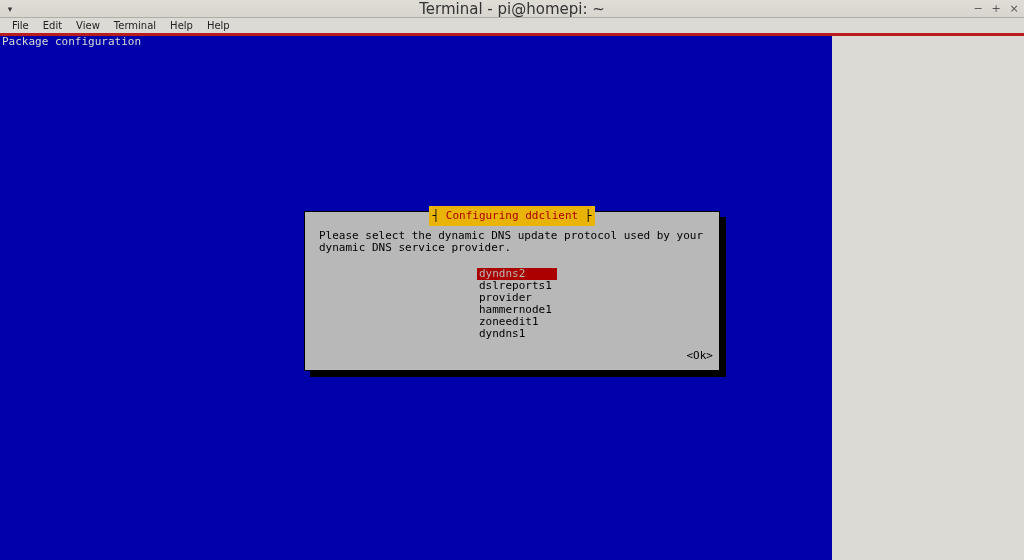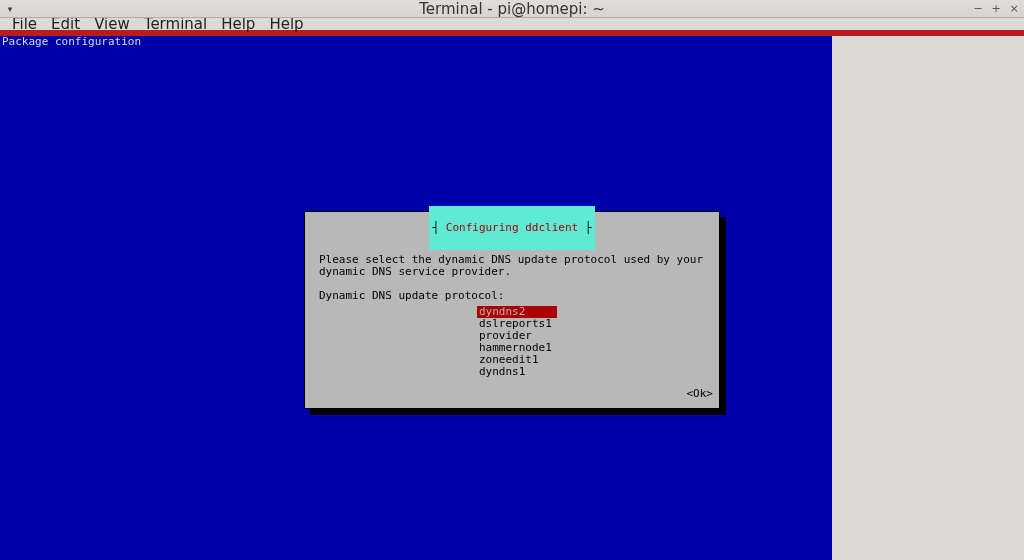--- a/index.html
+++ b/index.html
@@ -42,26 +42,26 @@
     font-size: 11px;
   }
   .titlebar .win-controls span {
     width: 12px;
     text-align: center;
     cursor: pointer;
   }
   .menubar {
     height: 18px;
     background: #dcdad5;
-    border-bottom: 6px solid #b91c1c;
+    border-bottom: 3px solid #b91c1c;
     display: flex;
     align-items: center;
     padding: 0 6px;
     gap: 2px;
-    font-size: 15px;
+    font-size: 10px;
     color: #222;
   }
   .menubar .menu-item {
     padding: 1px 6px;
     cursor: pointer;
   }
   .terminal-body {
     width: 832px;
     height: calc(560px - 36px);
     background: #0000aa;
@@ -98,23 +98,23 @@
     border: 1px solid #000;
     padding: 4px 6px 6px 6px;
     color: #000;
   }
   .dialog-title-row {
     text-align: center;
     margin-top: -10px;
     margin-bottom: 3px;
   }
   .dialog-title {
-    background: #5eead4;
+    background: #eab308;
     color: #aa0000;
-    padding: 16px 4px;
+    padding: 4px 4px;
     display: inline-block;
   }
   .dialog-title::before { content: "┤ "; color: #000; }
   .dialog-title::after  { content: " ├"; color: #000; }
   .dialog-text {
     color: #000;
     padding: 1px 8px;
   }
   .protocol-list {
     margin: 3px 0 3px 0;
@@ -169,21 +169,20 @@
   <div class="pkg-config">Package configuration</div>
 
   <div class="dialog-wrap">
     <div class="dialog-shadow"></div>
     <div class="dialog">
       <div class="dialog-title-row">
         <span class="dialog-title">Configuring ddclient</span>
       </div>
       <div class="dialog-text">Please select the dynamic DNS update protocol used by your dynamic DNS service provider.</div>
       <div style="height:10px"></div>
-      <div class="dialog-text">Dynamic DNS update protocol:</div>
       <div class="protocol-list">
         <div><span class="item selected">dyndns2</span></div>
         <div><span class="item">dslreports1</span></div>
         <div><span class="item">provider</span></div>
         <div><span class="item">hammernode1</span></div>
         <div><span class="item">zoneedit1</span></div>
         <div><span class="item">dyndns1</span></div>
       </div>
       <div class="ok-row">
         <span class="ok-btn">&lt;Ok&gt;</span>

